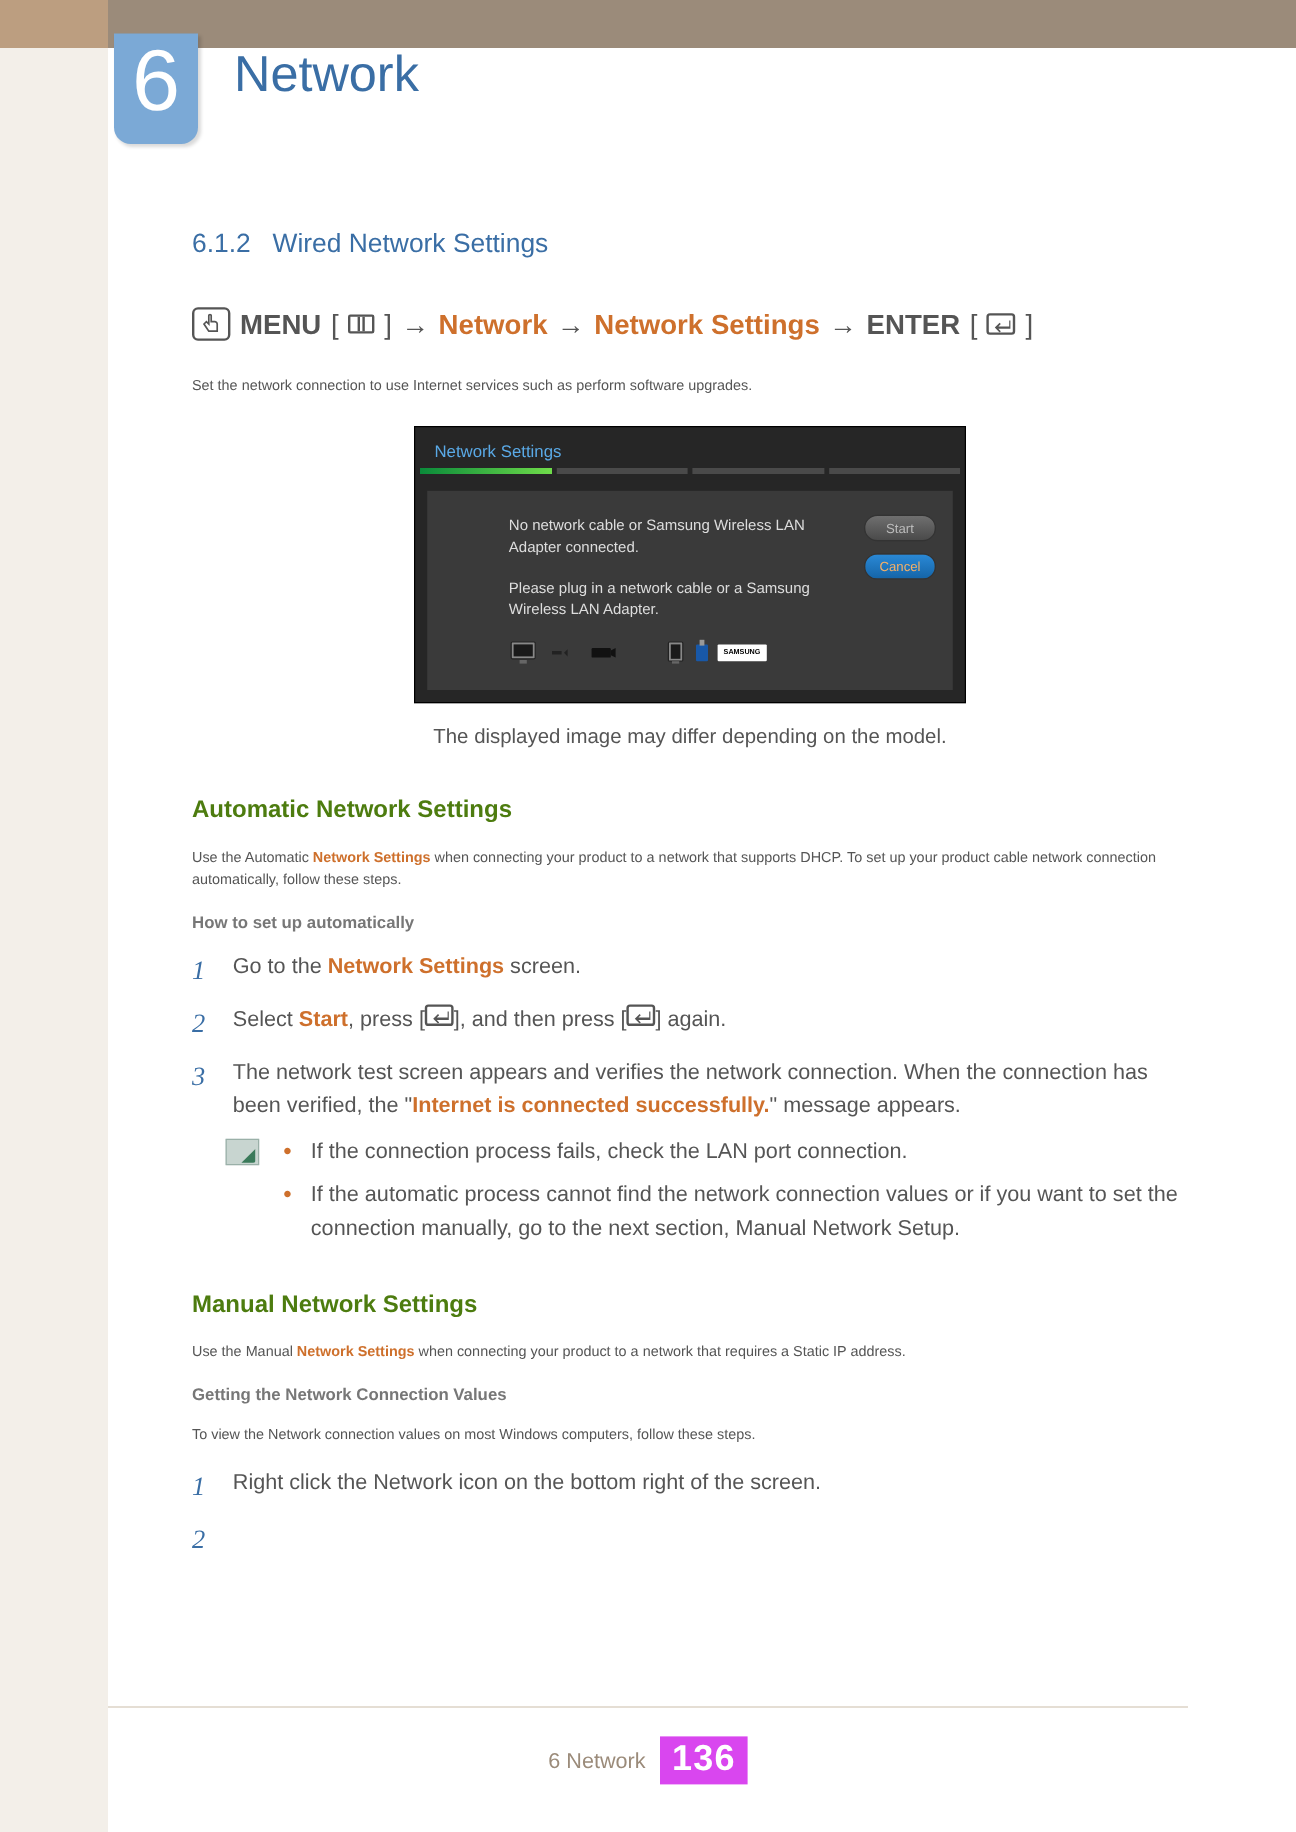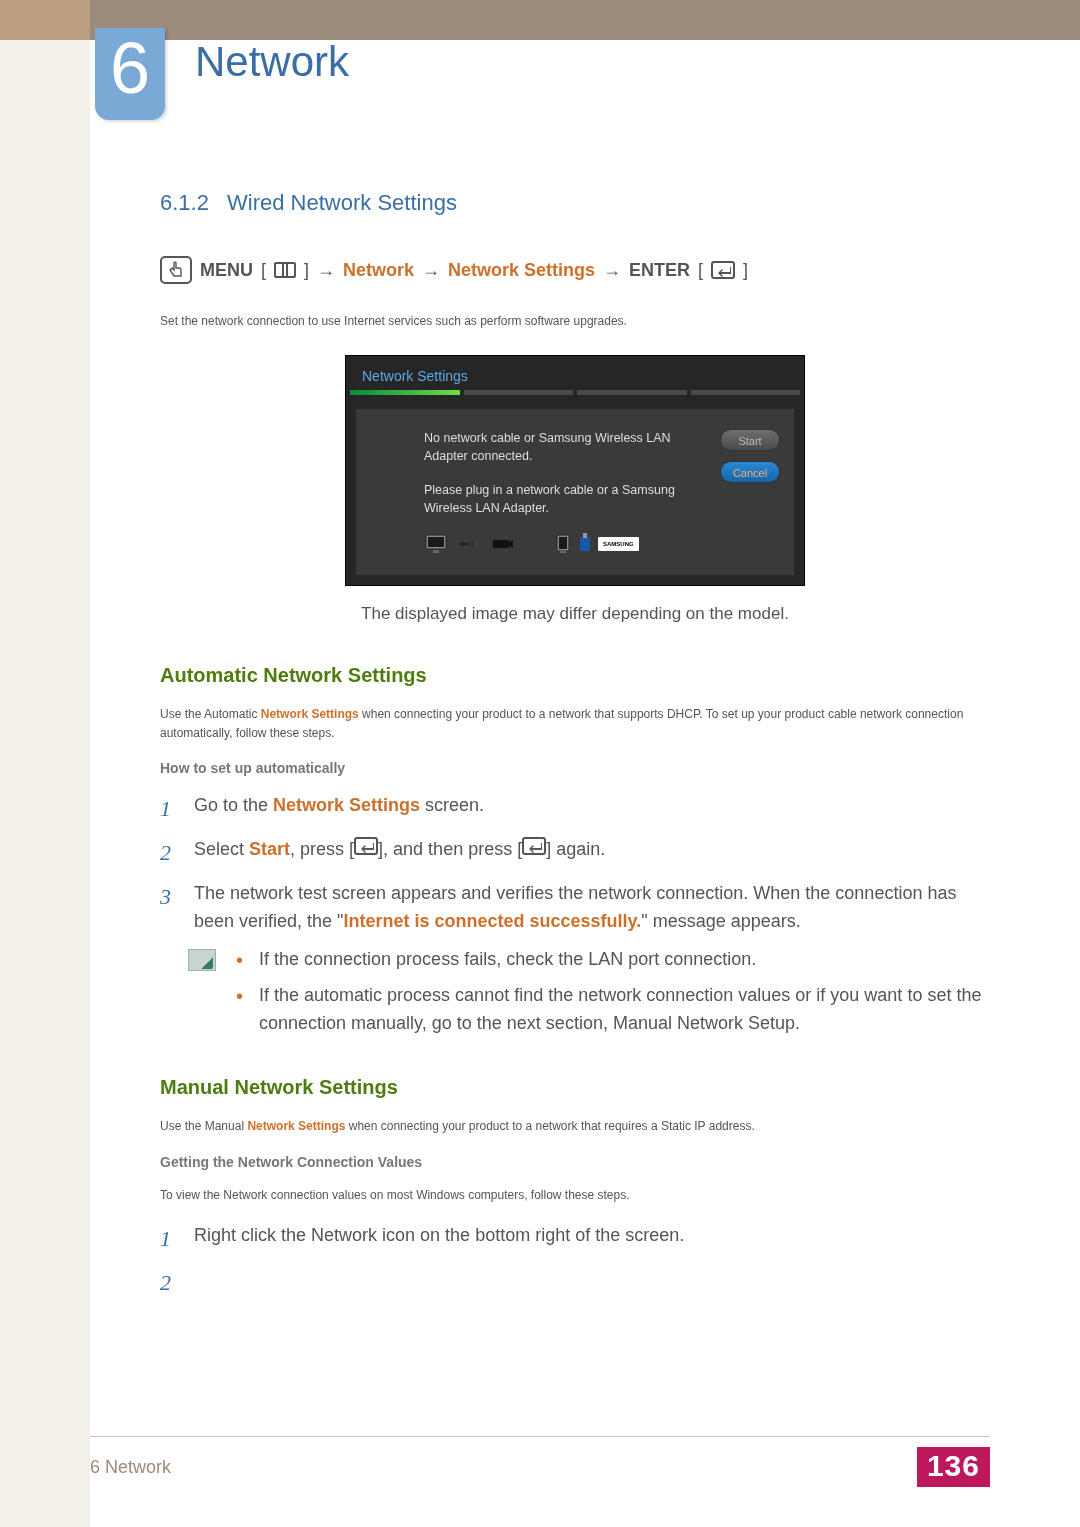--- a/index.html
+++ b/index.html
@@ -61,21 +61,21 @@
     font-weight: 400;
     margin-bottom: 40px;
   }
   .section-heading .num {
     margin-right: 12px;
   }
   .menu-path {
     display: flex;
     align-items: center;
     gap: 8px;
-    font-size: 18px;
+    font-size: 23px;
     margin-bottom: 28px;
     flex-wrap: wrap;
   }
   .hand-icon-box {
     width: 32px; height: 28px;
     border: 2px solid #555;
     border-radius: 5px;
     display: inline-flex;
     align-items: center;
     justify-content: center;
@@ -246,29 +246,29 @@
     font-size: 20px;
     line-height: 1.4;
     flex-shrink: 0;
   }
   .footer {
     position: absolute;
     bottom: 40px;
     right: 90px;
     left: 90px;
     border-top: 1px solid #d5c9b8;
-    padding-top: 10px;
-    display: flex;
-    justify-content: space-between;
+    padding-top: 24px;
+    display: flex;
+    justify-content: center;
     align-items: center;
     gap: 12px;
   }
   .footer-label { color: #9b8b7a; font-size: 18px; }
   .footer-page {
-    background: #be185d;
+    background: #d946ef;
     color: #fff;
     font-size: 30px;
     padding: 2px 10px 4px 10px;
     font-weight: bold;
     letter-spacing: 1px;
   }
 </style>
 </head>
 <body>
 

